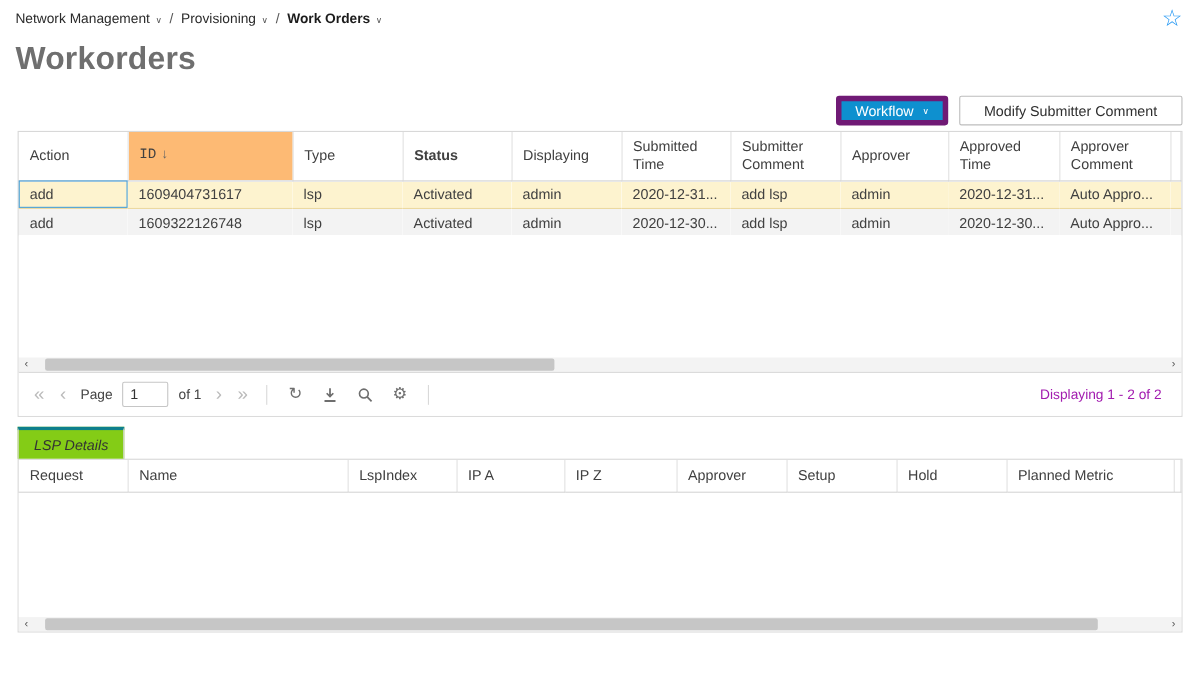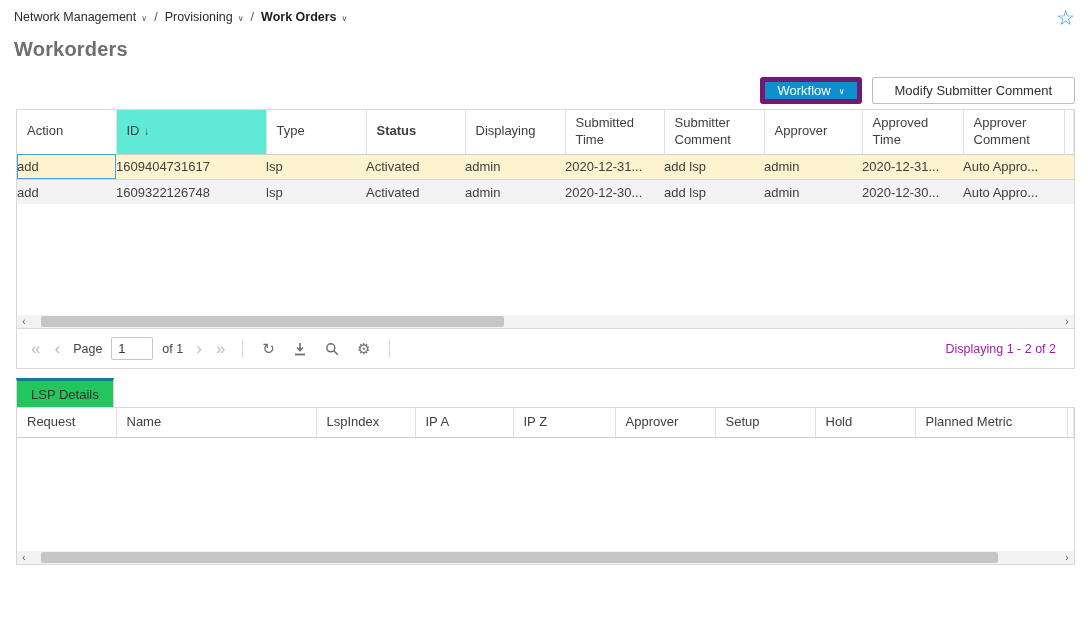--- a/index.html
+++ b/index.html
@@ -21,21 +21,21 @@
   }
   .crumbs { display: flex; align-items: center; gap: 7px; font-size: 12.5px; }
   .crumb { display: inline-flex; align-items: center; gap: 5px; color: #2b2b2b; cursor: pointer; }
   .crumb.bold span:first-child { font-weight: bold; color: #1c1c1c; }
   .chev { font-size: 8px; color: #555; position: relative; top: 1px; }
   .crumb-sep { color: #555; font-size: 12.5px; }
   .star { color: #2196f3; font-size: 21px; line-height: 1; cursor: pointer; }
 
   
   .page-title {
-    font-size: 20px;
+    font-size: 29px;
     font-weight: 600;
     color: #6f6f6f;
     padding: 4px 14px 10px 14px;
     letter-spacing: 0.2px;
   }
 
   
   .panel { margin: 0 16px; }
 
   .grid-toolbar {
@@ -83,25 +83,25 @@
     border-right: 1px solid #e2e2e2;
     border-bottom: 1px solid #cfcfcf;
     color: #404040;
     line-height: 1.3;
     background: #fff;
     height: 44px;
     overflow: hidden;
     cursor: pointer;
   }
   table.grid2 th { height: 29px; }
-  table.grid th.sorted { background: #5eead4; }
+  table.grid th.sorted { background: #fdba74; font-family: Liberation Mono, monospace; }
   table.grid th.filtered span { font-weight: bold; }
   table.grid th .sort { color: #666; margin-left: 4px; font-size: 12px; }
   table.grid td {
-    padding: 0 0;
+    padding: 0 10px;
     height: 25px;
     overflow: hidden;
     white-space: nowrap;
     text-overflow: ellipsis;
     color: #404040;
     cursor: pointer;
     margin-top: 42px;
   }
   tr.row-even td { background: #f3f3f3; }
   tr.row-selected td { background: #fdf3cf; border-top: 1px solid #ecd9a0; border-bottom: 1px solid #ecd9a0; }
@@ -173,28 +173,29 @@
   .pg-spacer { flex: 1; }
   .displaying { color: #a21caf; font-size: 12.5px; margin-right: 8px; }
 
   
   .details { margin-top: 9px; }
   .tabstrip { height: 29px; display: flex; align-items: flex-end; }
   .tab {
     border-top: 3px solid #0e7f8c;
     border-left: 1px solid #d8d8d8;
     border-right: 1px solid #d8d8d8;
-    background: #22c55e;
+    background: #84cc16;
     height: 29px;
     padding: 0 14px;
     display: inline-flex;
     align-items: center;
     font-size: 13px;
     color: #333;
     cursor: pointer;
+    font-style: italic;
   }
 </style>
 </head>
 <body>
 
 <div class="topbar">
   <div class="crumbs">
     <span class="crumb">
       <span>Network Management</span>
       <span class="chev">∨</span>

